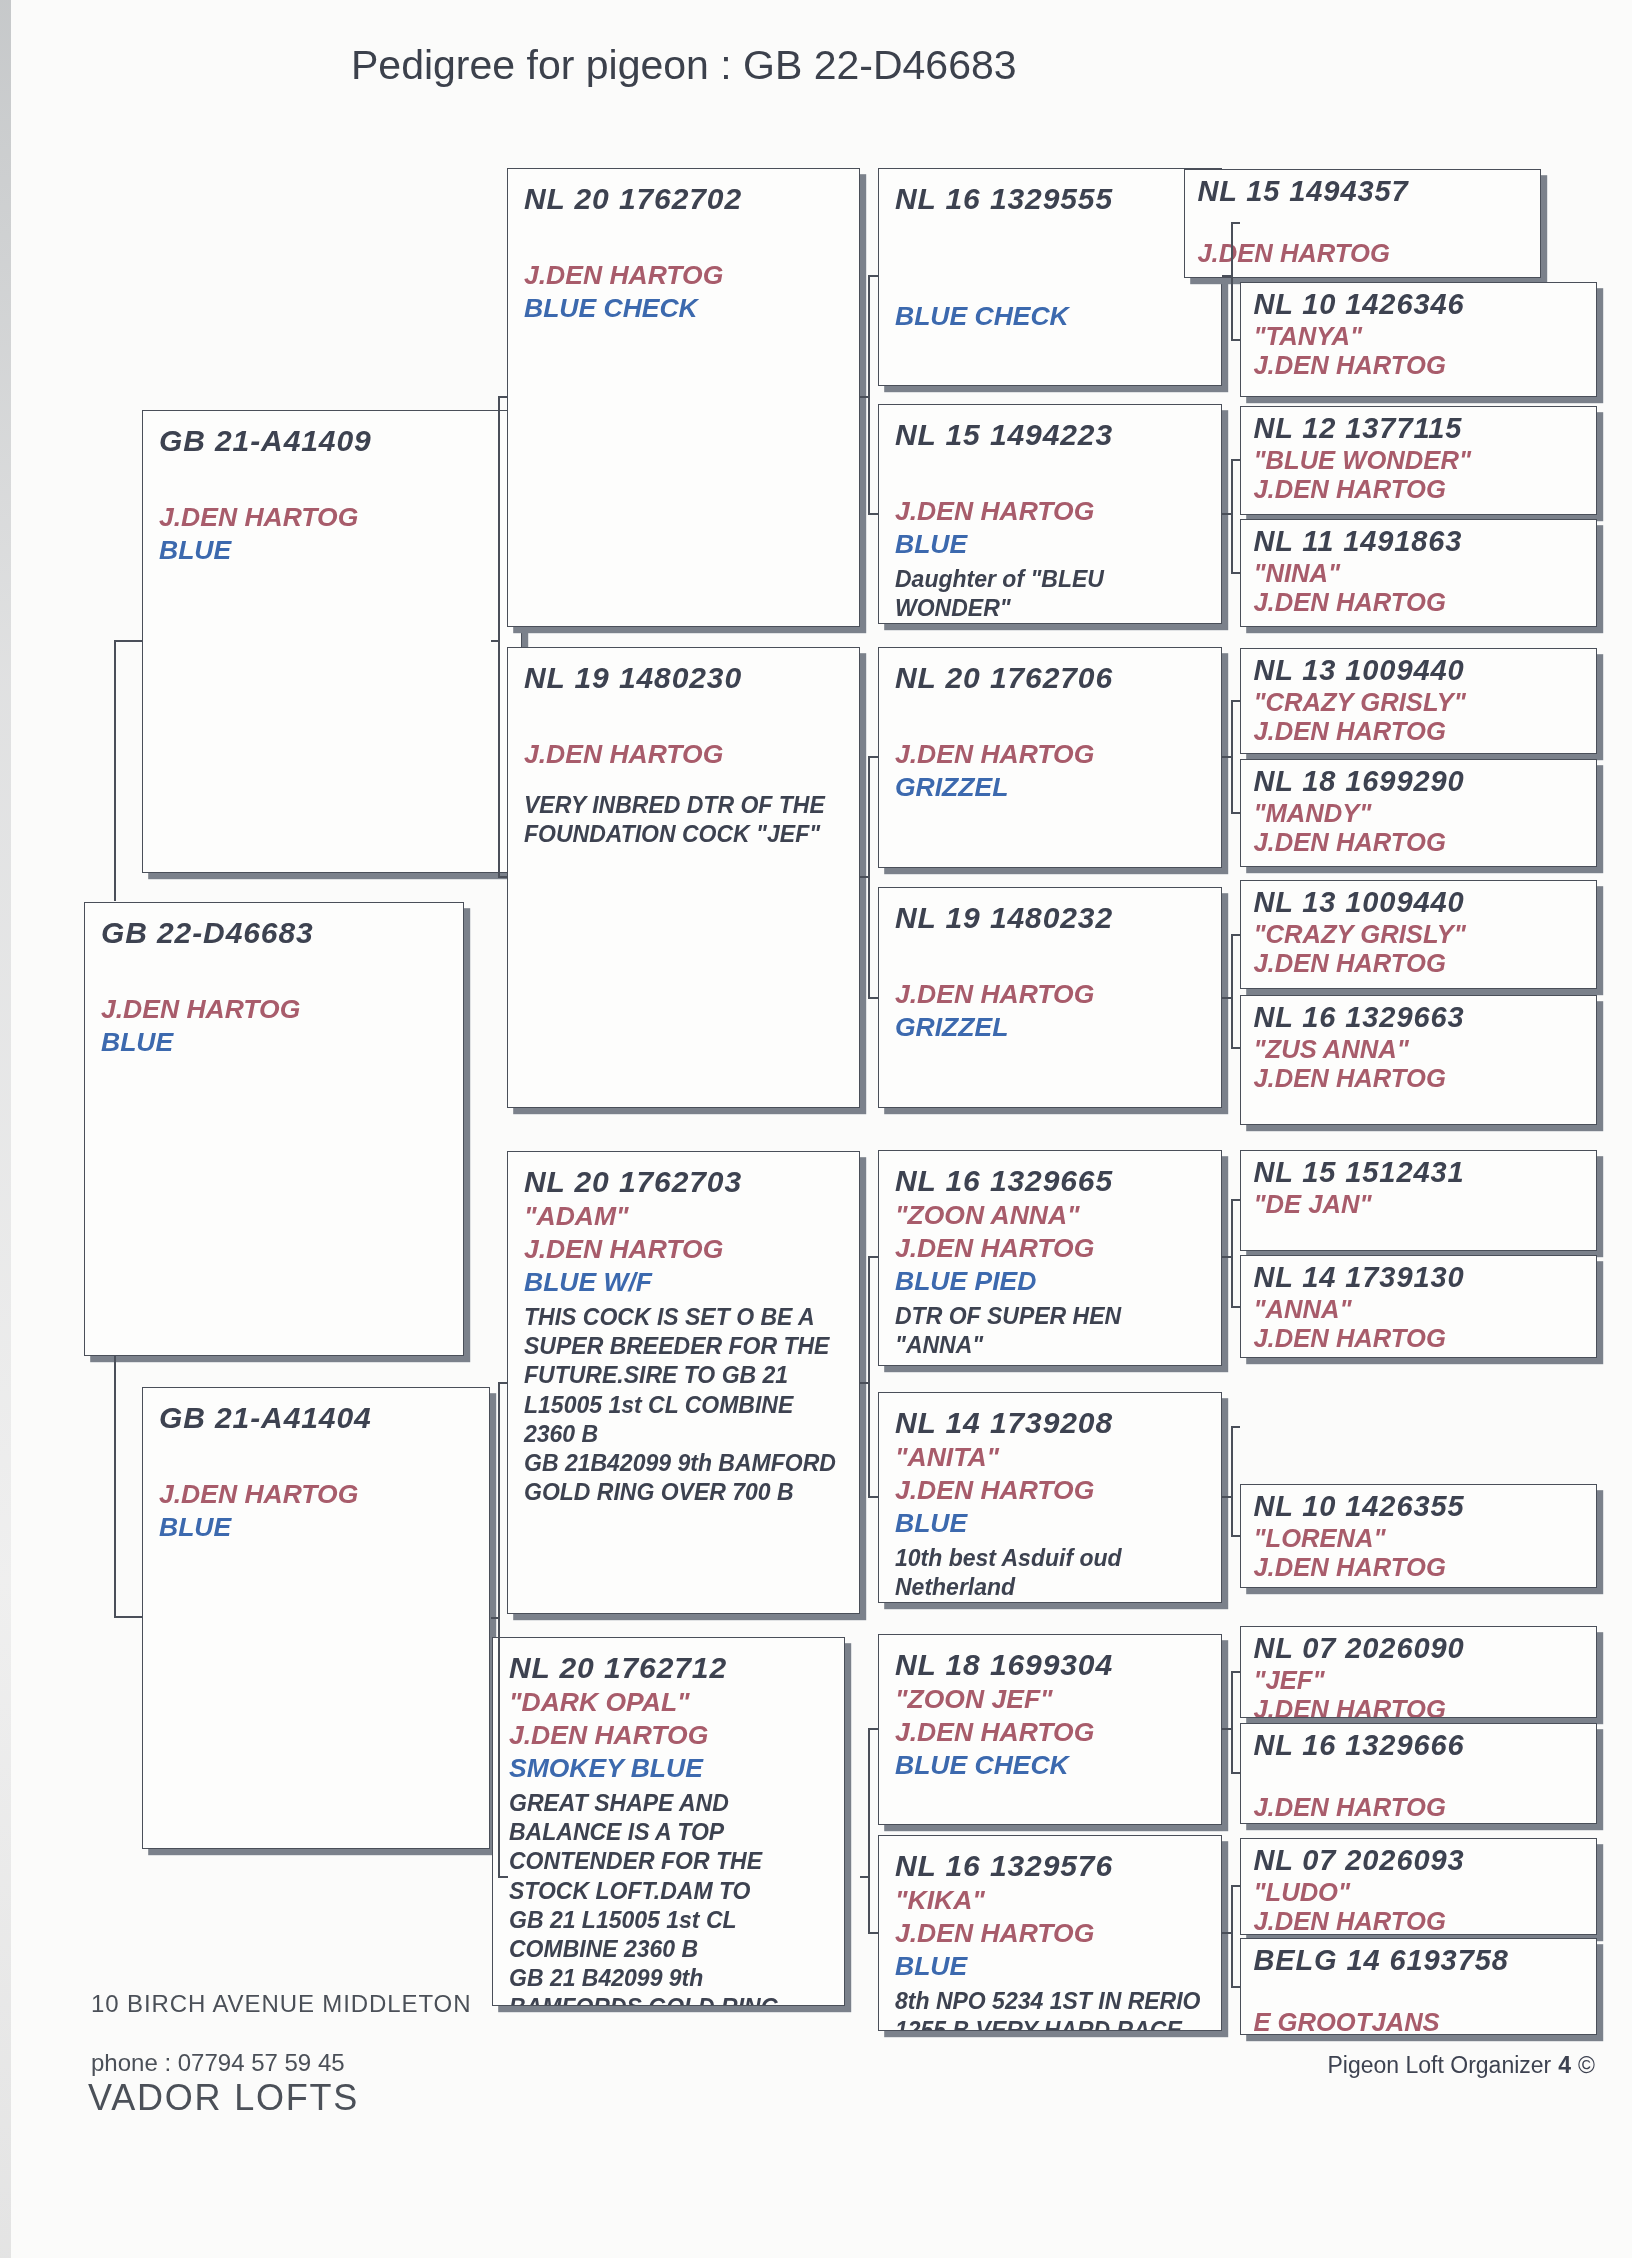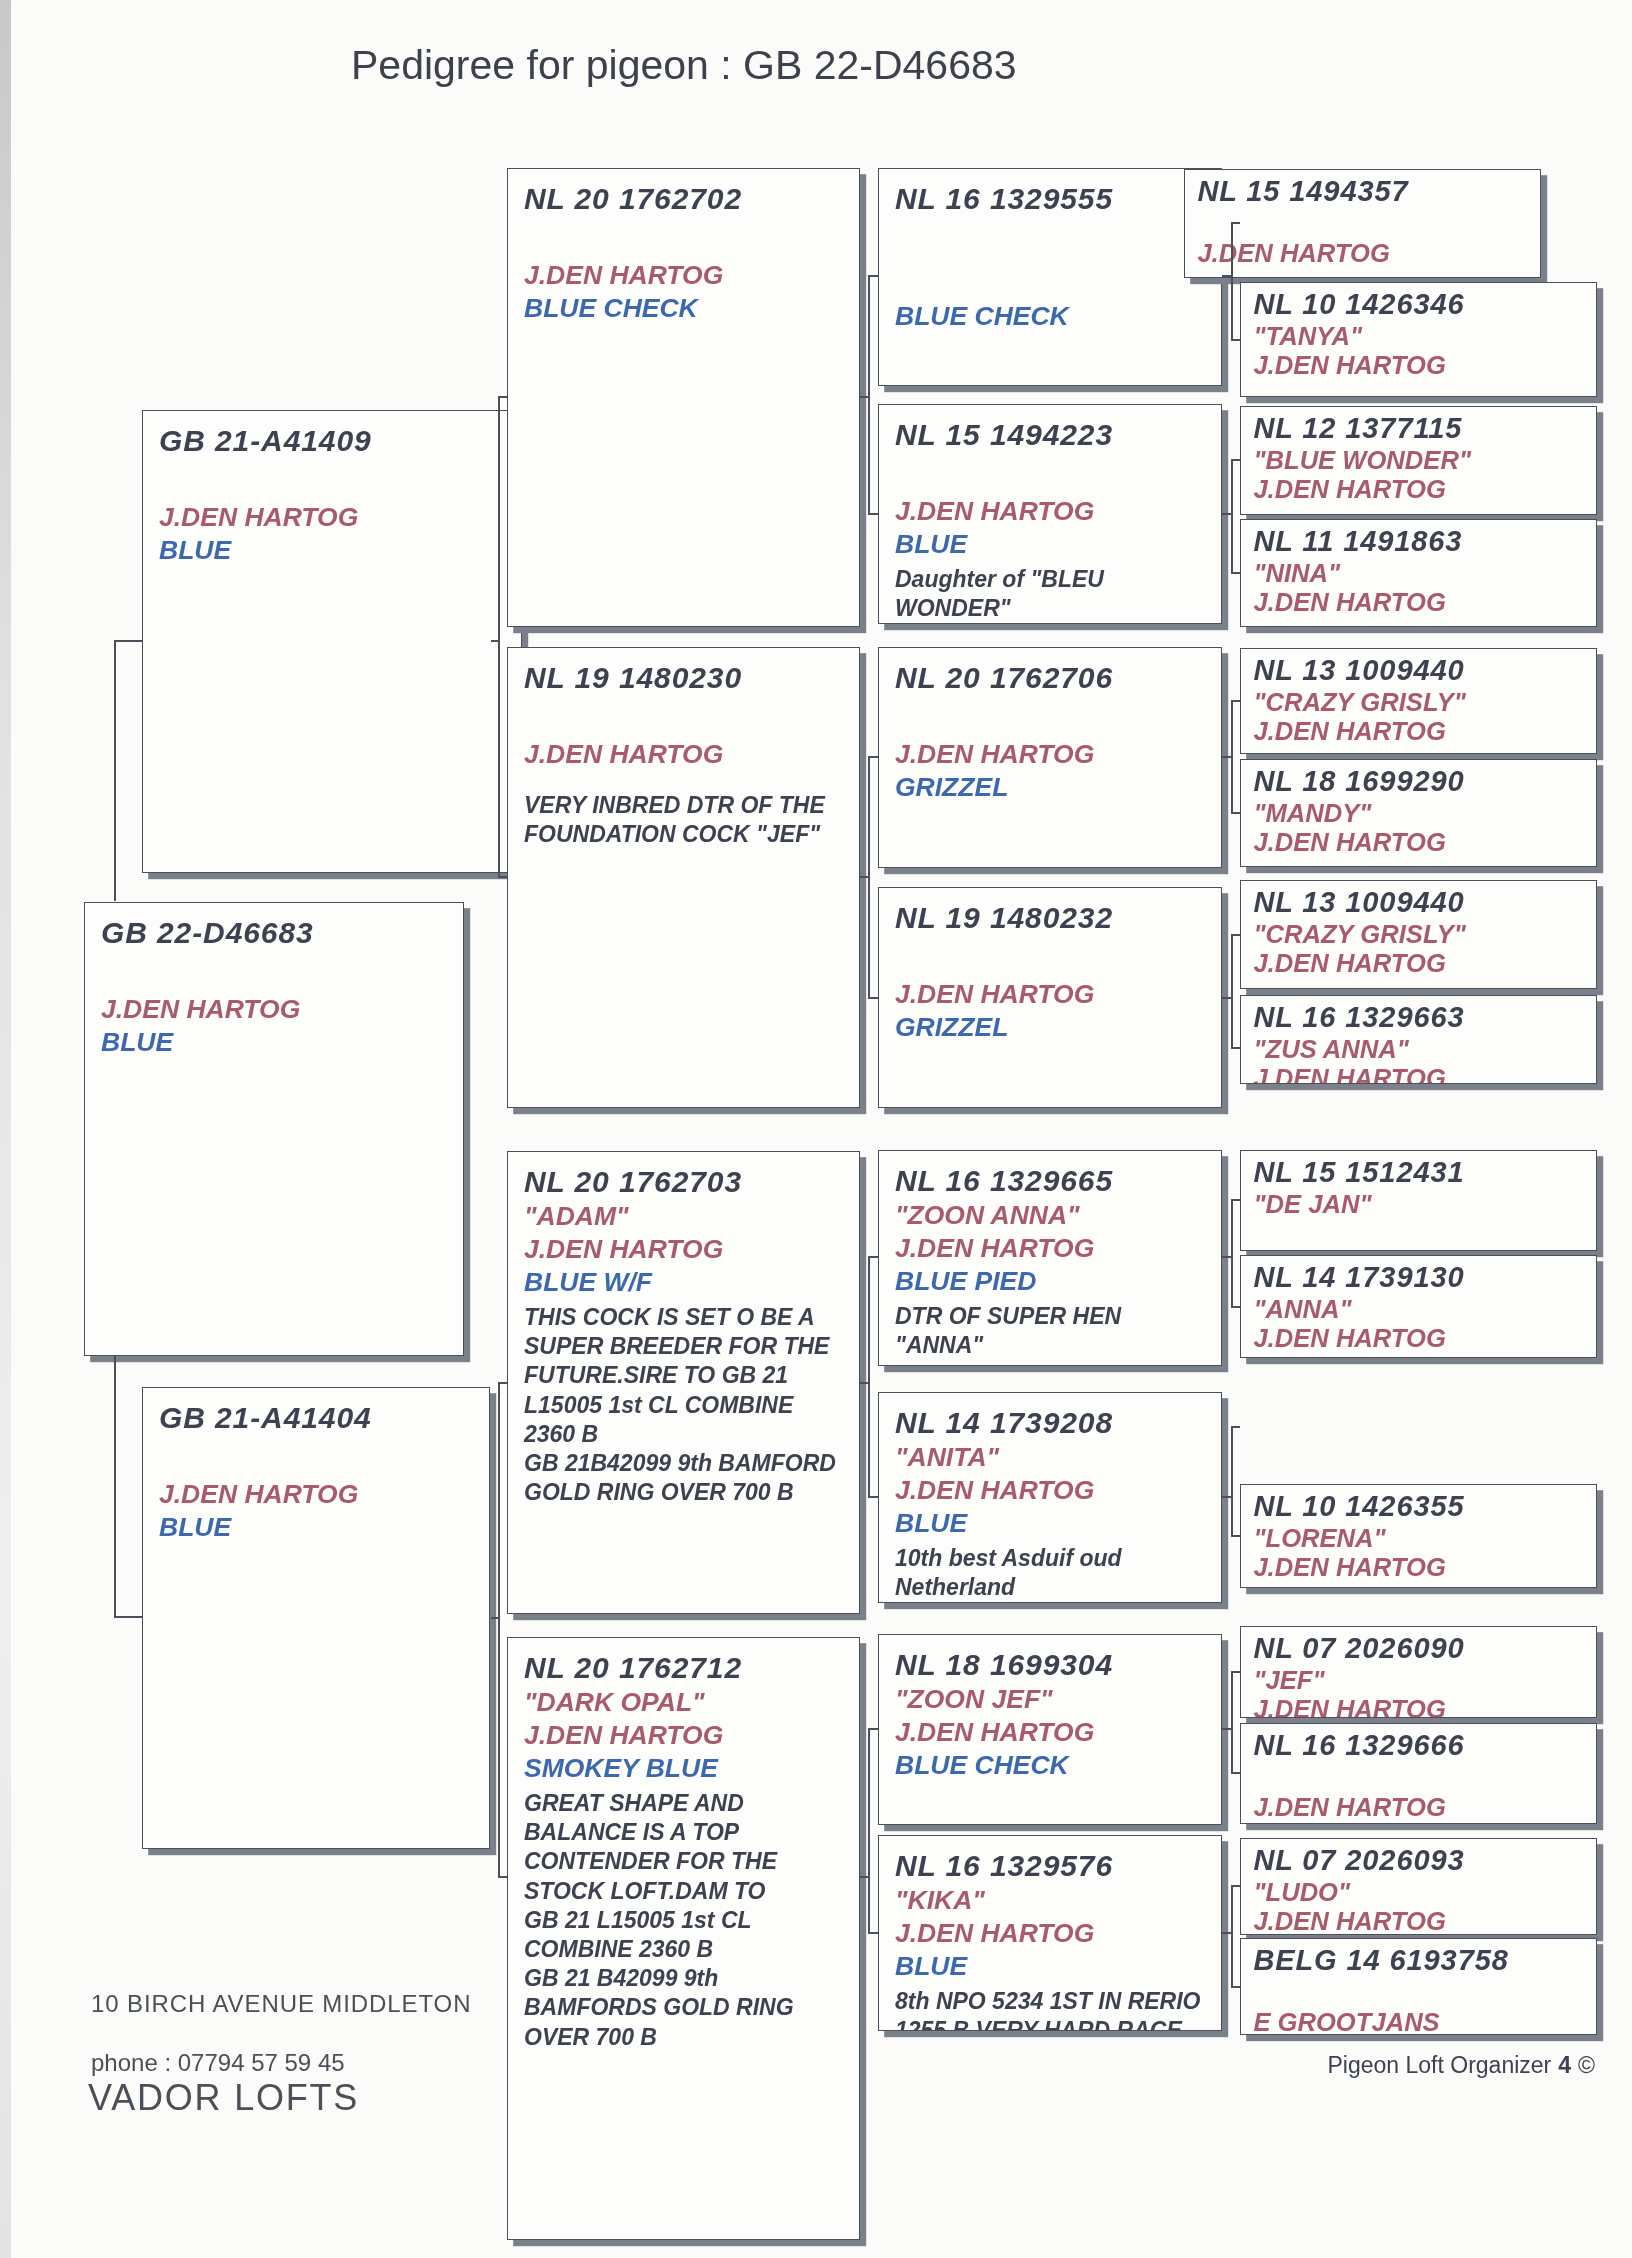--- a/index.html
+++ b/index.html
@@ -100,21 +100,21 @@
     <div class="owner">J.DEN HARTOG</div>
     <div class="pcolor">BLUE W/F</div>
     <div class="note">THIS COCK IS SET O BE A
 SUPER BREEDER FOR THE
 FUTURE.SIRE TO GB 21
 L15005 1st CL COMBINE
 2360 B
 GB 21B42099 9th BAMFORD
 GOLD RING OVER 700 B</div>
   </div>
-  <div class="box" style="left:507px;top:1637px;width:353px;height:603px">
+  <div class="box" style="left:492px;top:1637px;width:353px;height:369px">
     <div class="ring">NL 20 1762712</div>
     <div class="pname">"DARK OPAL"</div>
     <div class="owner">J.DEN HARTOG</div>
     <div class="pcolor">SMOKEY BLUE</div>
     <div class="note">GREAT SHAPE AND
 BALANCE IS A TOP
 CONTENDER FOR THE
 STOCK LOFT.DAM TO
 GB 21 L15005 1st CL
 COMBINE 2360 B
@@ -212,21 +212,21 @@
   <div class="box g5" style="left:1240px;top:759px;width:357px;height:108px">
     <div class="ring">NL 18 1699290</div>
     <div class="pname">"MANDY"</div>
     <div class="owner">J.DEN HARTOG</div>
   </div>
   <div class="box g5" style="left:1240px;top:880px;width:357px;height:109px">
     <div class="ring">NL 13 1009440</div>
     <div class="pname">"CRAZY GRISLY"</div>
     <div class="owner">J.DEN HARTOG</div>
   </div>
-  <div class="box g5" style="left:1240px;top:995px;width:357px;height:89px">
+  <div class="box g5" style="left:1240px;top:995px;width:357px;height:130px">
     <div class="ring">NL 16 1329663</div>
     <div class="pname">"ZUS ANNA"</div>
     <div class="owner">J.DEN HARTOG</div>
   </div>
   <div class="box g5" style="left:1240px;top:1150px;width:357px;height:101px">
     <div class="ring">NL 15 1512431</div>
     <div class="pname">"DE JAN"</div>
     <div class="owner"></div>
   </div>
   <div class="box g5" style="left:1240px;top:1255px;width:357px;height:103px">

